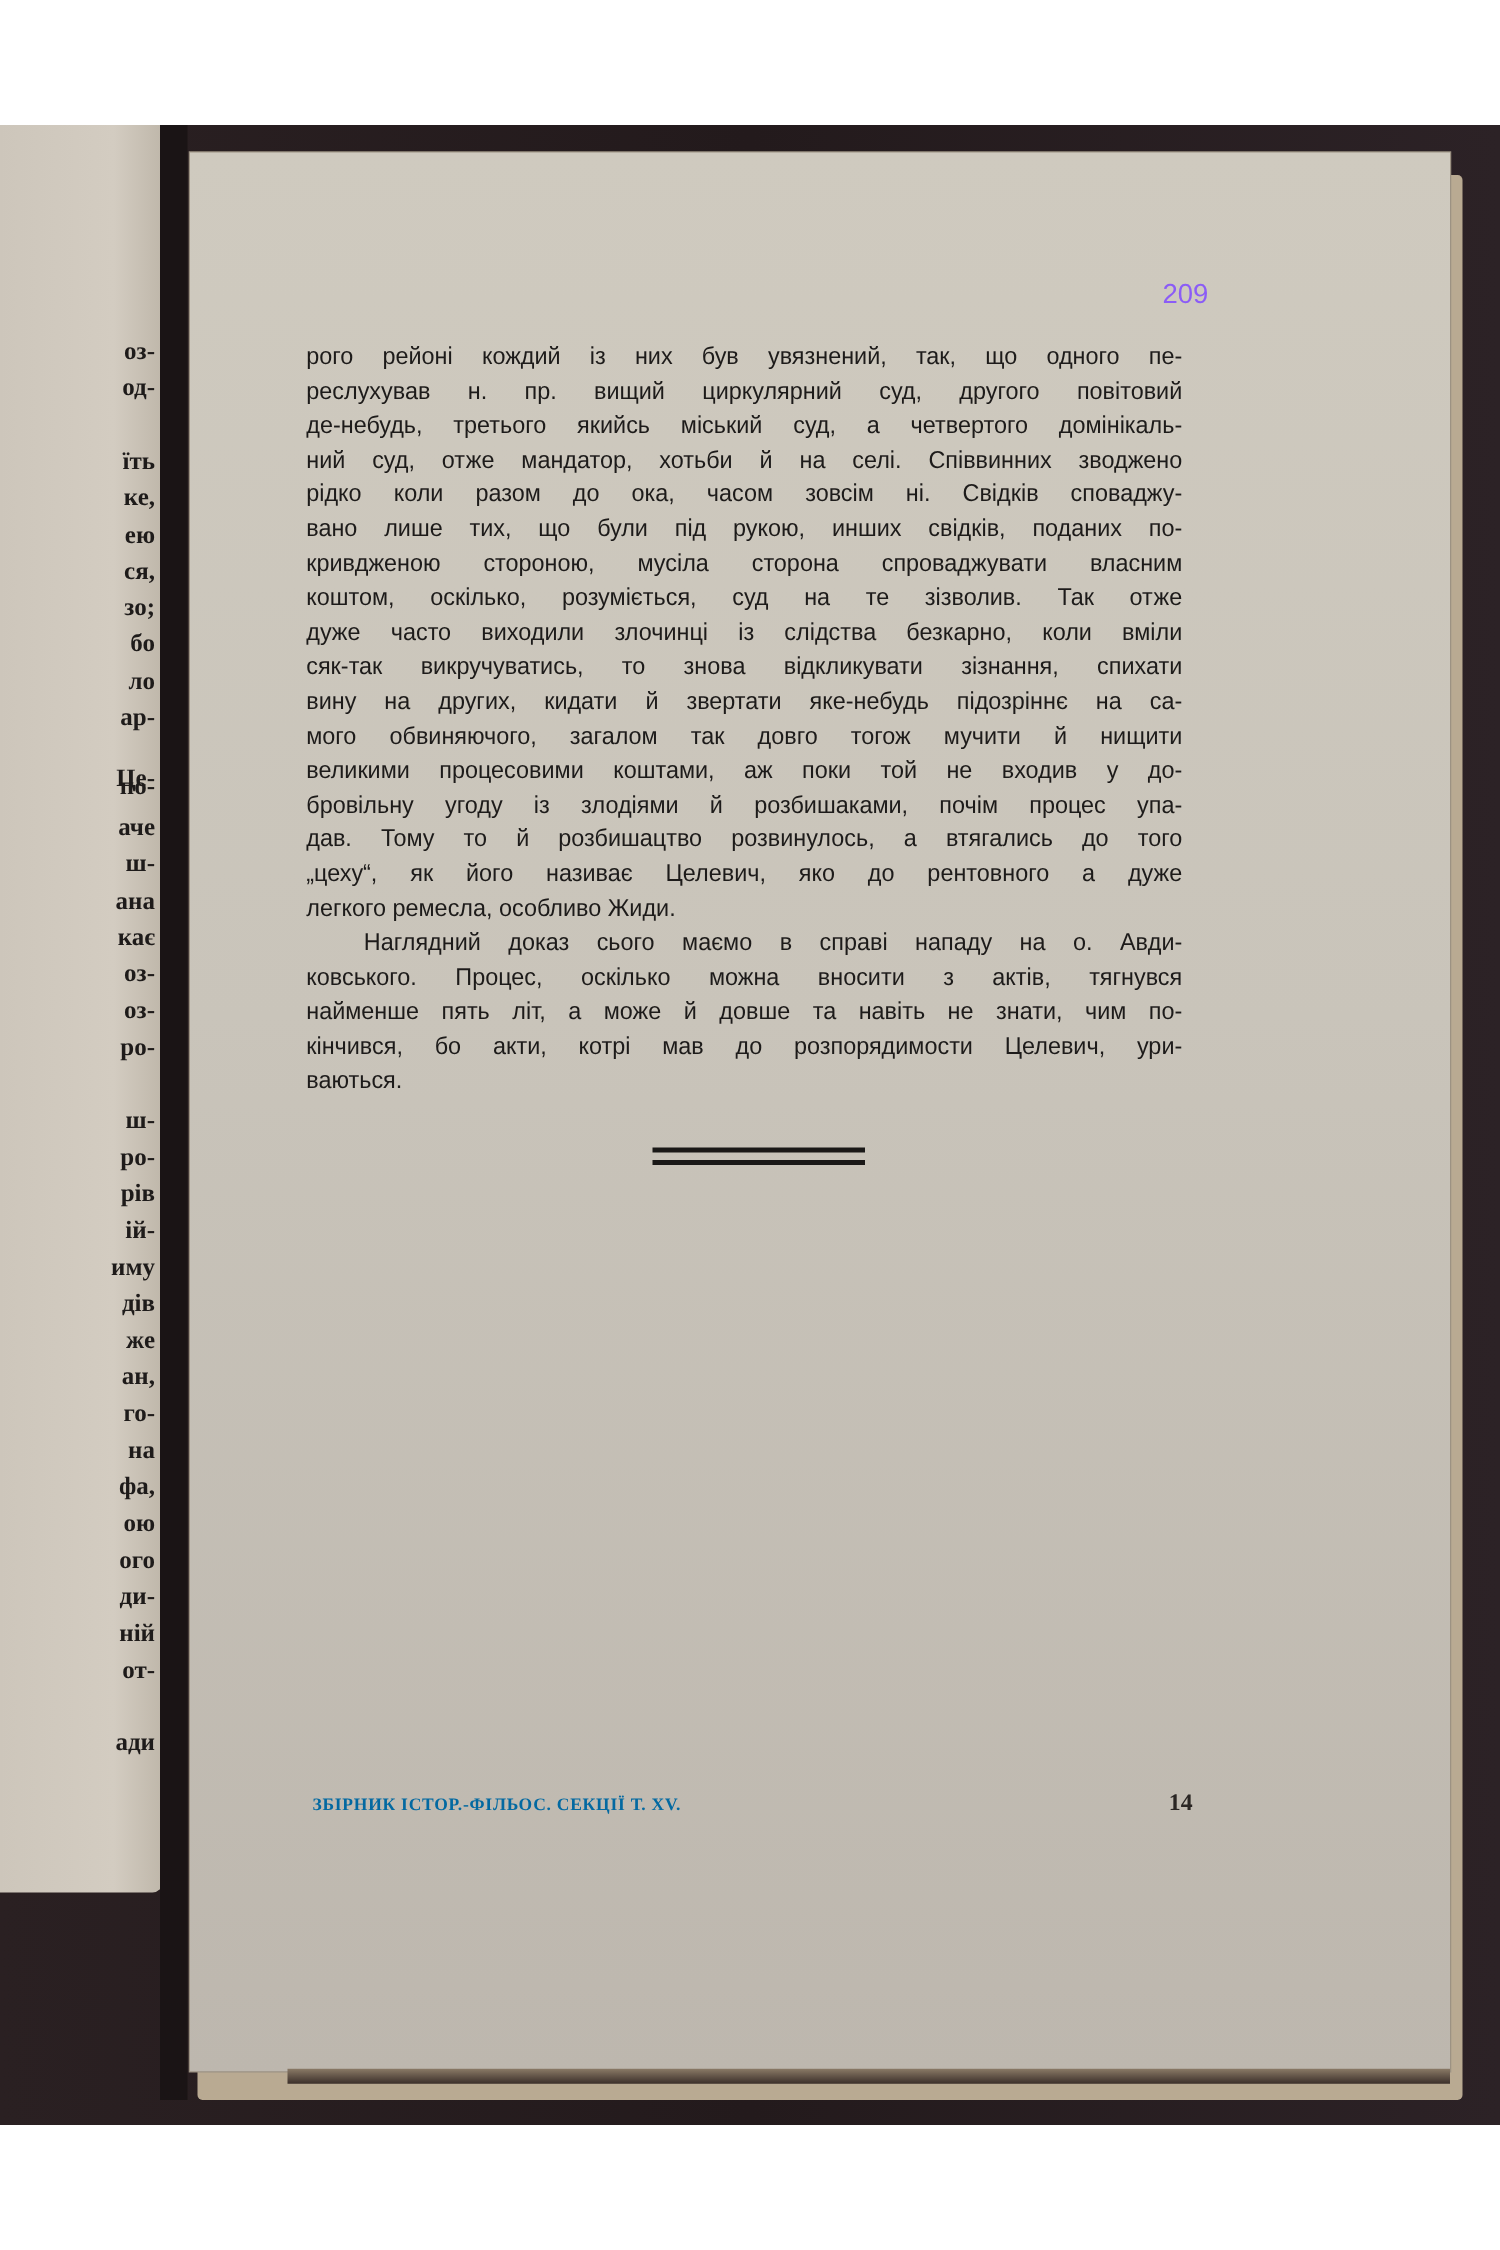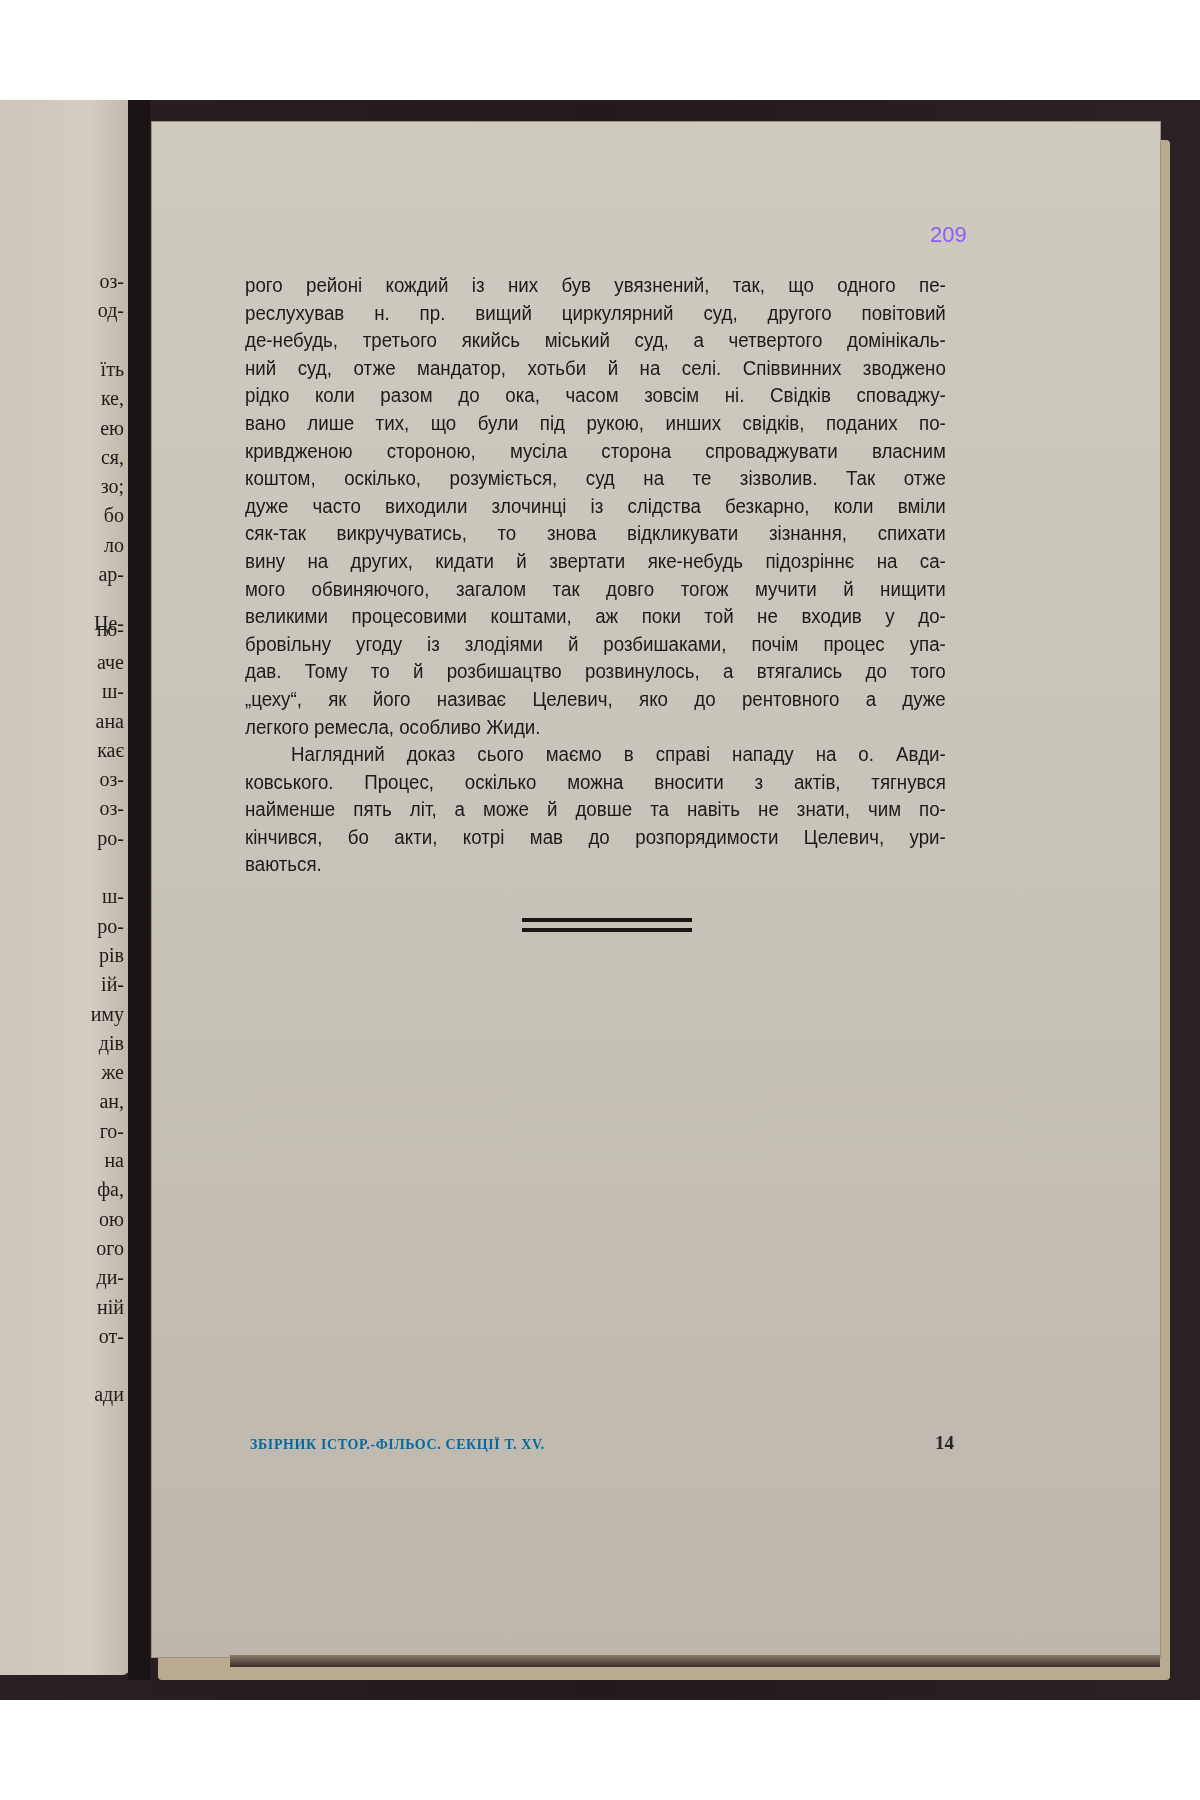--- a/index.html
+++ b/index.html
@@ -1,18 +1,18 @@
 <!DOCTYPE html>
 <html><head>
 <meta charset="utf-8">
 <style>
   html, body { margin:0; padding:0; }
   body { width:1200px; height:1800px; background:#ffffff; position:relative; overflow:hidden; font-family:"Liberation Sans", sans-serif; }
   .backdrop { position:absolute; left:0; top:100px; width:1200px; height:1600px; background:linear-gradient(90deg,#2a2022 0%,#231a1c 50%,#2c2226 100%); }
-  .left-page { position:absolute; left:0; top:100px; width:130px; height:1575px; background:linear-gradient(90deg,#cdc6bb 0%,#d3ccc1 70%,#bfb7aa 100%); border-bottom-right-radius:8px; }
+  .left-page { position:absolute; left:0; top:100px; width:130px; height:1414px; background:linear-gradient(90deg,#cdc6bb 0%,#d3ccc1 70%,#bfb7aa 100%); border-bottom-right-radius:8px;font-weight:bold; }
   .left-line { position:absolute; right:6px; font-family:"Liberation Serif", serif; font-size:20px; color:#1e1b1a; white-space:nowrap; text-align:right; }
   .binding { position:absolute; left:128px; top:100px; width:22px; height:1580px; background:#1a1415; }
   .page-stack { position:absolute; left:158px; top:140px; width:1012px; height:1540px; background:#b9aa92; border-radius:4px; }
   .right-page { position:absolute; left:152px; top:122px; width:1008px; height:1535px; background:linear-gradient(180deg,#cfcabf 0%,#c9c4ba 45%,#bdb7ae 100%); box-shadow: 0 0 0 1px #9c9283; }
   .page-number { position:absolute; left:930px; top:222px; font-family:"Liberation Sans Narrow","Liberation Sans", sans-serif; font-size:22px; color:#8b5cf6; }
   .body-text { position:absolute; left:245px; top:272px; width:730px; font-family:"Liberation Sans", sans-serif; font-size:19.5px; line-height:27.6px; color:#1d1b1a; text-align:justify; transform:scaleX(0.96); transform-origin:left top; }
   .line { display:block; text-align:justify; text-align-last:justify; white-space:nowrap; height:27.6px; overflow:visible; }
   .line.last { text-align-last:left; }
   .indent { padding-left:48px; }
   .rule { position:absolute; left:522px; width:170px; height:4px; background:#1a1817; }

